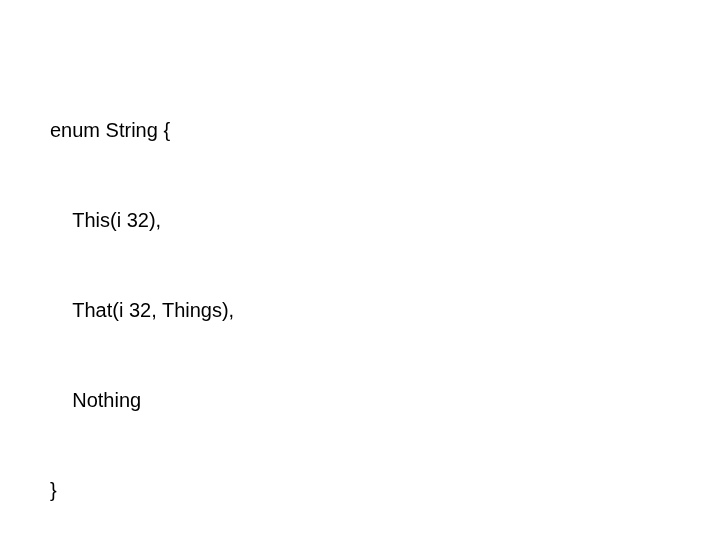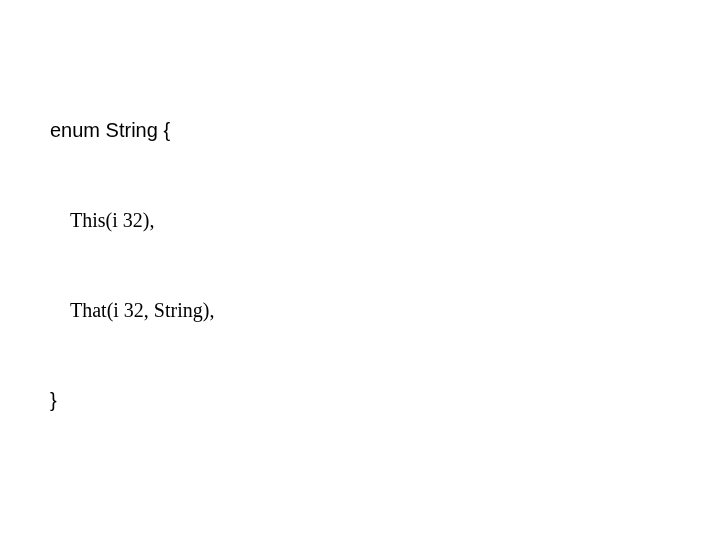--- a/index.html
+++ b/index.html
@@ -15,29 +15,29 @@
   }
   .page {
     padding: 55px 0 0 50px;
   }
   .code-block {
     white-space: pre;
   }
   .indent {
     padding-left: 2ch;
     display: inline-block;
-    font-family: Liberation Serif, serif;
   }
 </style>
 </head>
 <body>
 
 <div class="page">
   <div class="code-block">
     <div>enum String {</div>
     <div><span class="indent">This(i 32),</span></div>
-    <div><span class="indent">That(i 32, String),</span></div>
+    <div><span class="indent">That(i 32, Things),</span></div>
+    <div><span class="indent">Nothing</span></div>
     <div>}</div>
     
     
     
   </div>
 </div>
 
 </body></html>

